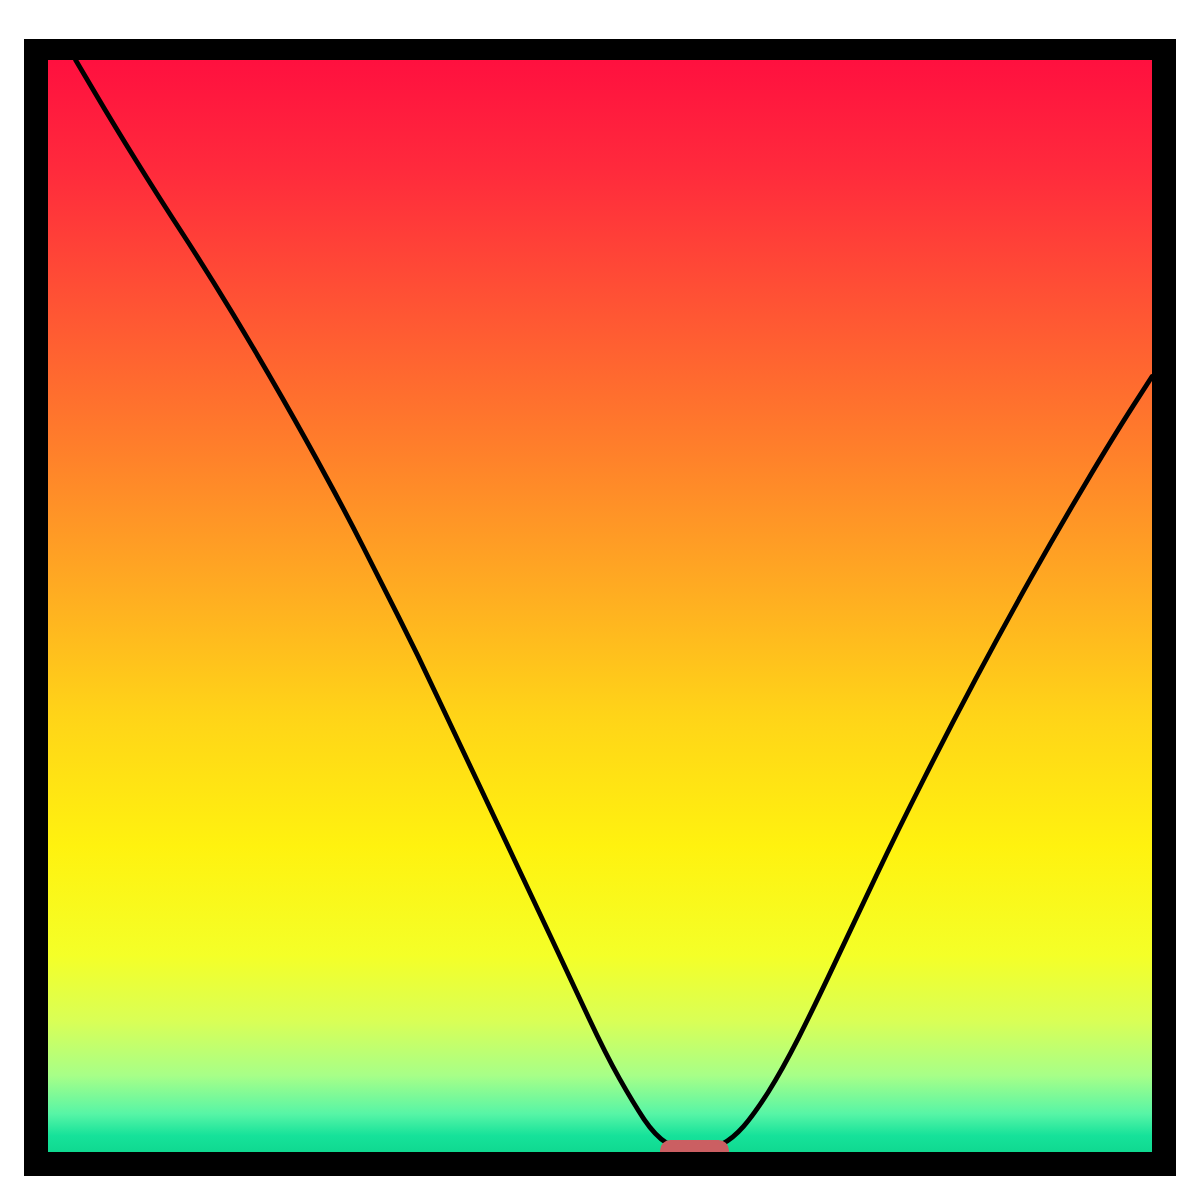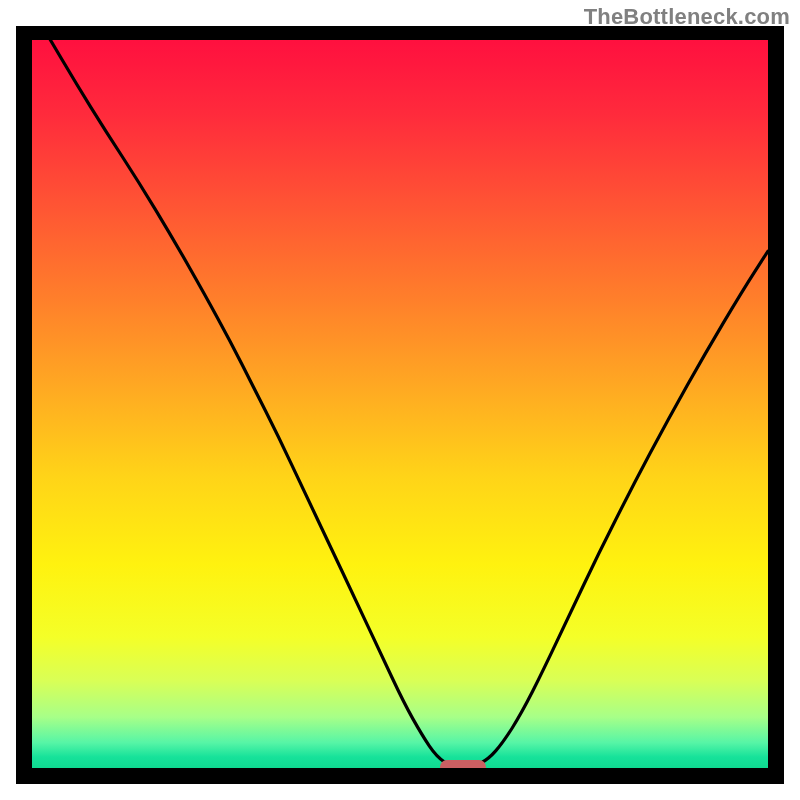--- a/index.html
+++ b/index.html
@@ -56,21 +56,20 @@
     height: 14px;
     border-radius: 8px;
     background: #cb5f62;
     transform: translate(-50%, -50%);
   }
 </style>
 </head>
 <body>
 
 <div class="canvas">
-  <div class="watermark">TheBottleneck.com</div>
 
   <div class="frame">
     <div class="plot">
 
       <svg class="gradient" viewBox="0 0 736 728" preserveAspectRatio="none" width="100%" height="100%">
         <defs>
           <linearGradient id="bg" x1="0" y1="0" x2="0" y2="1">
               <stop offset="0.00%" stop-color="#ff103f"></stop>
               <stop offset="10.00%" stop-color="#ff2a3c"></stop>
               <stop offset="22.00%" stop-color="#ff5234"></stop>

